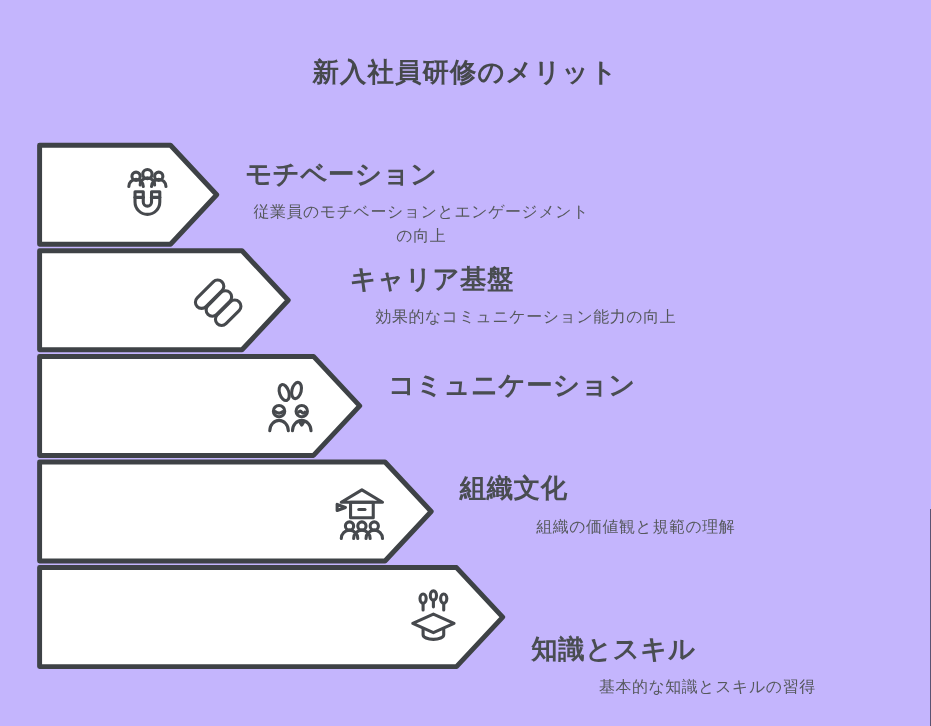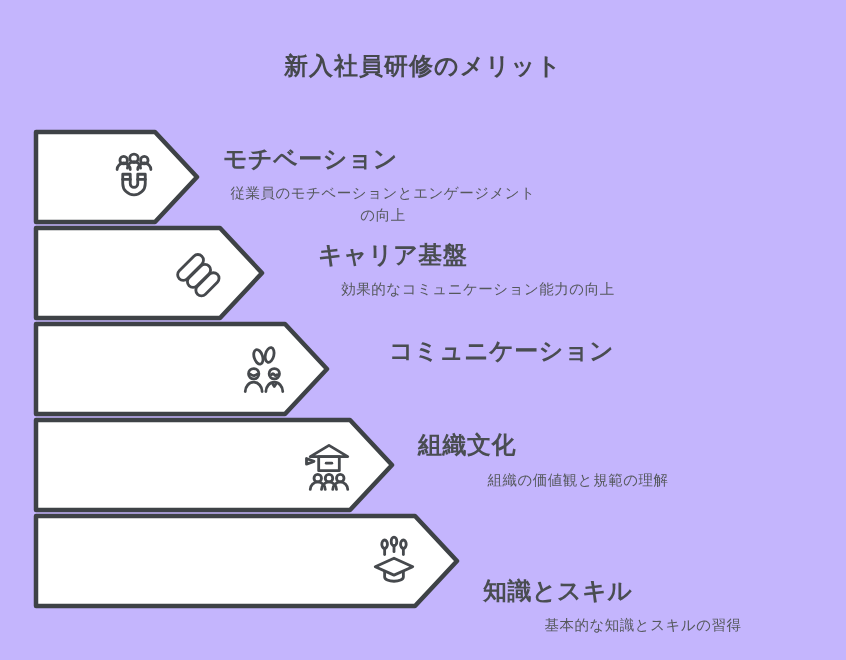--- a/index.html
+++ b/index.html
@@ -99,21 +99,21 @@
         <circle cx="21" cy="36" r="5.5"></circle>
         <path d="M17.5,36.5 q3.5,3 7,0"></path>
         <circle cx="43" cy="36" r="5.5"></circle>
         <path d="M40,37 q1.5,-2 3,0 q1.5,2 3,0"></path>
         <path d="M12,55 a9,10 0 0 1 18,0"></path>
         <path d="M34,55 a9,10 0 0 1 18,0"></path>
         <path d="M41,46.5 l2,3 l2,-3"></path>
       </g>
     </svg>
   </div>
-  <div class="text-block" style="left:353px;top:335px;margin-left:36px;">
+  <div class="text-block" style="left:353px;top:335px;">
     <p class="item-title">コミュニケーション</p>
   </div>
 
   <svg class="banner-svg" style="left:33px;top:417px;" width="362" height="96">
     <polygon class="banner-shape" points="3,3 317,3 359,48 317,93 3,93"></polygon>
   </svg>
   <div class="icon-box" style="left:299px;top:436px;">
     <svg viewBox="0 0 64 64">
       <g class="icon-stroke">
         <path d="M12,22 L32,10 L52,22 Z"></path>

